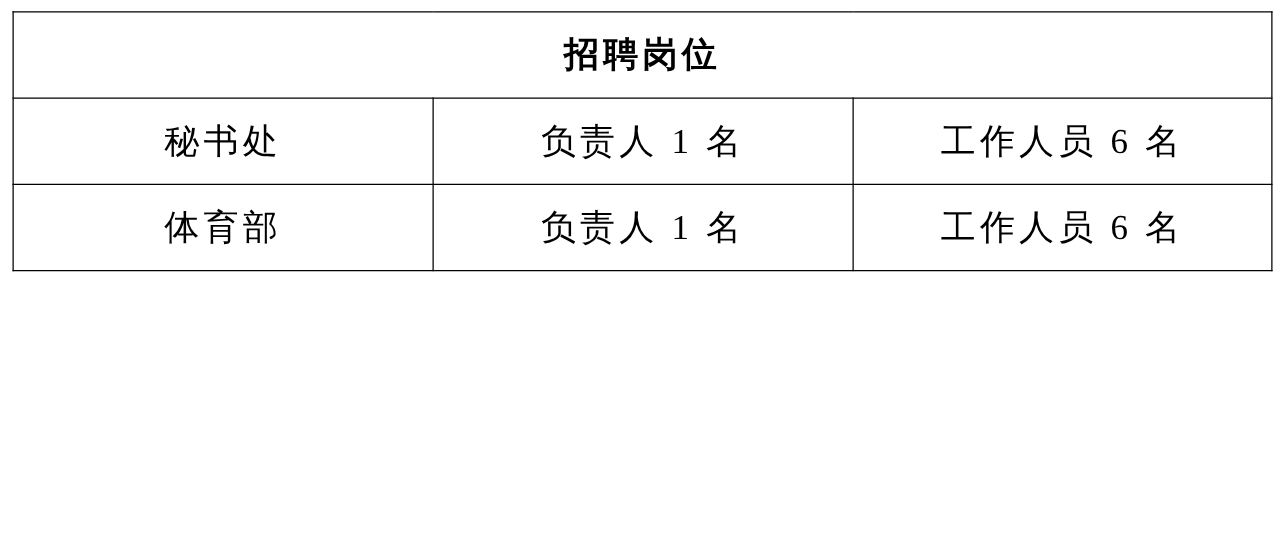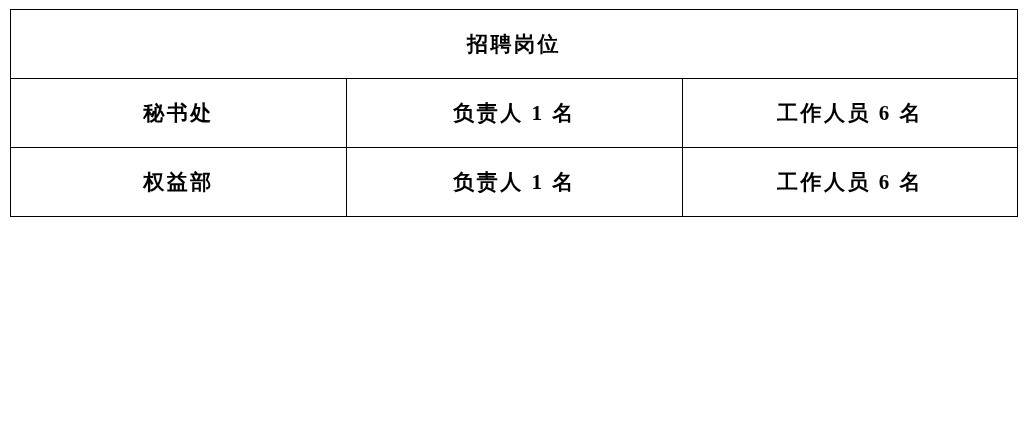--- a/index.html
+++ b/index.html
@@ -26,33 +26,33 @@
     position: absolute;
     left: 10px;
     top: 9px;
     width: 1007px;
   }
   table.recruit-table td {
     border: 1px solid #000000;
     text-align: center;
     vertical-align: middle;
     padding: 0;
-    font-size: 21px;
+    font-size: 28px;
     letter-spacing: 0.12em;
     font-family: "Liberation Serif", "DejaVu Serif", serif;
   }
   td.title-cell {
     height: 68px;
     font-size: 22px;
     font-weight: bold;
     letter-spacing: 0.14em;
   }
   td.body-cell {
     height: 68px;
-    font-weight: bold;
+    font-weight: normal;
   }
   col.c1 { width: 336px; }
   col.c2 { width: 336px; }
   col.c3 { width: 335px; }
 </style>
 </head>
 <body>
 
 <div class="page">
   <table class="recruit-table">
@@ -64,19 +64,19 @@
     <tbody>
       <tr>
         <td class="title-cell" colspan="3">招聘岗位</td>
       </tr>
       <tr>
         <td class="body-cell">秘书处</td>
         <td class="body-cell">负责人 1 名</td>
         <td class="body-cell">工作人员 6 名</td>
       </tr>
       <tr>
-        <td class="body-cell">权益部</td>
+        <td class="body-cell">体育部</td>
         <td class="body-cell">负责人 1 名</td>
         <td class="body-cell">工作人员 6 名</td>
       </tr>
     </tbody>
   </table>
 </div>
 
 </body></html>

